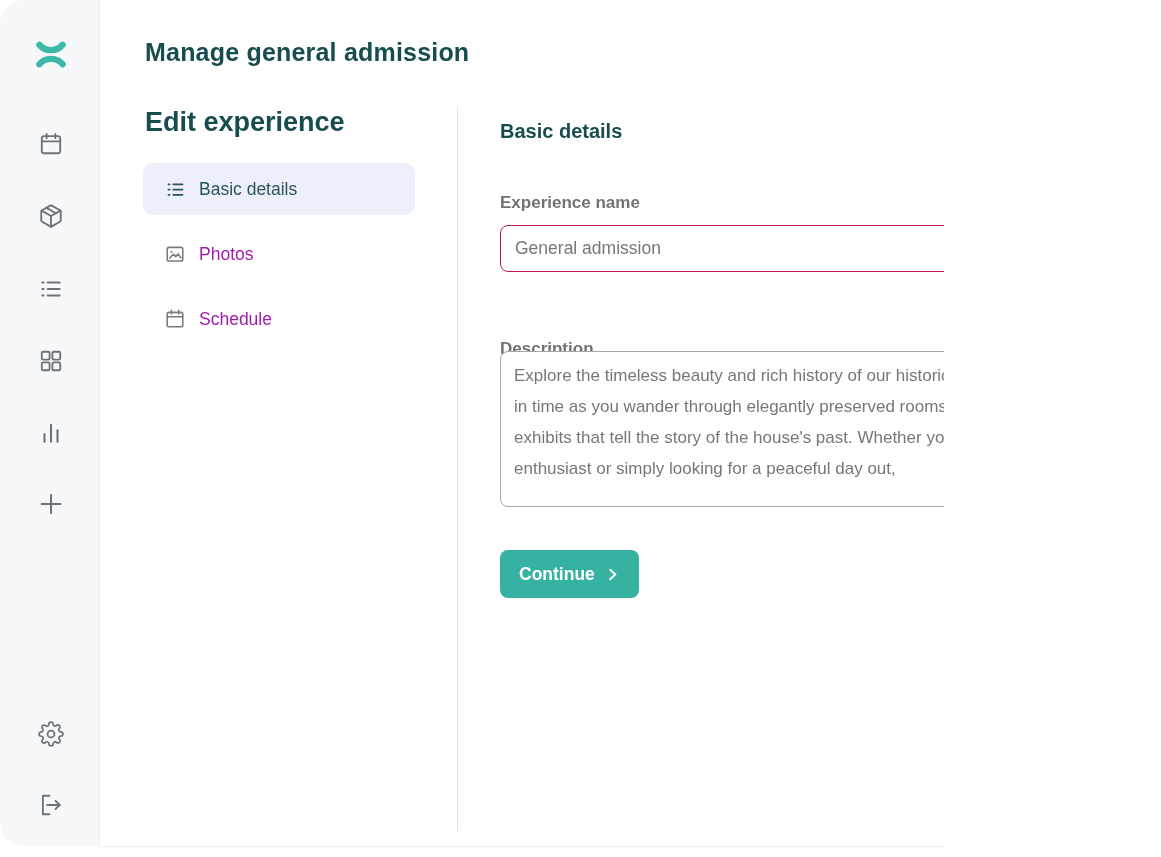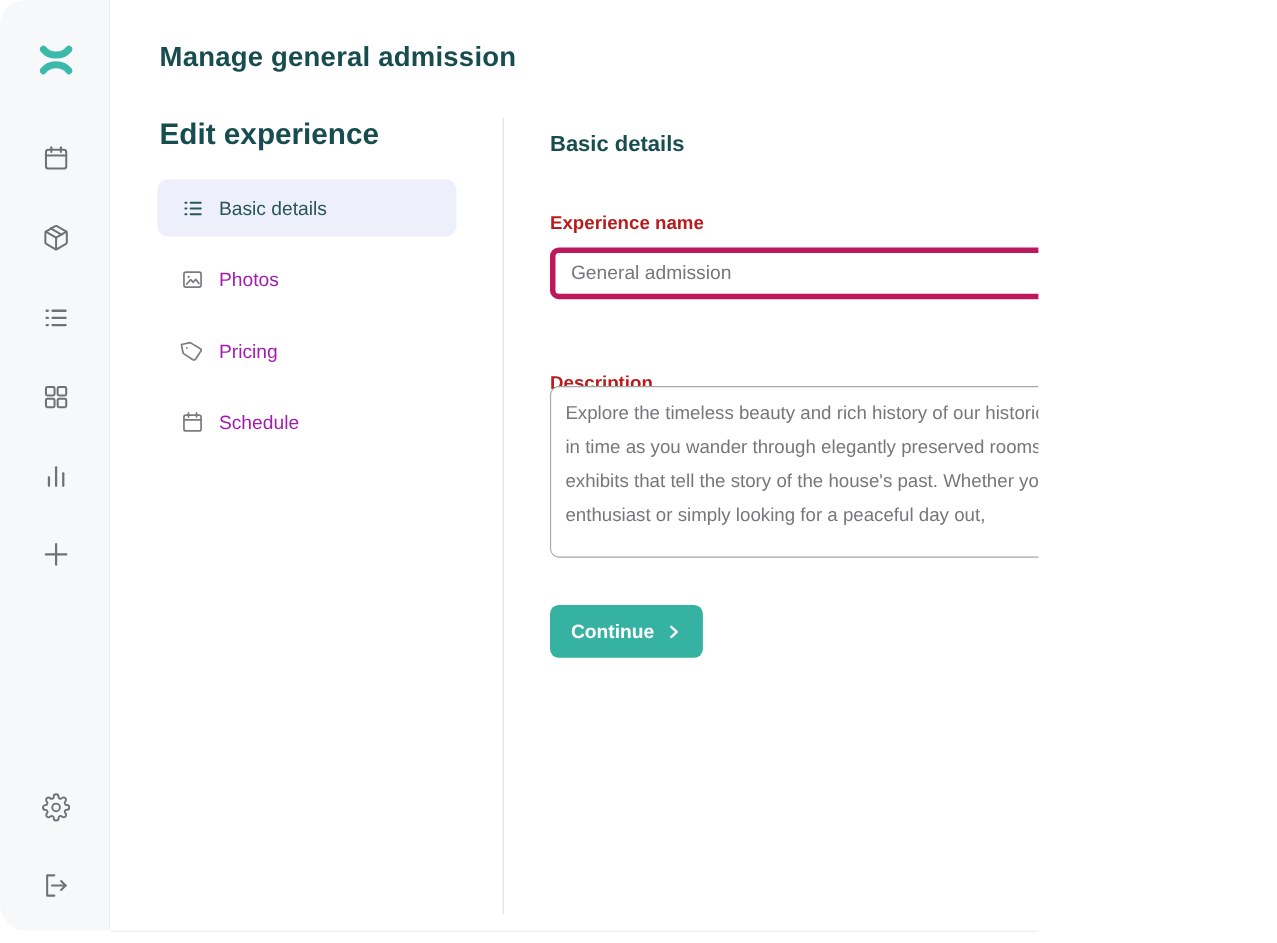--- a/index.html
+++ b/index.html
@@ -34,27 +34,27 @@
     display:flex; align-items:center; height:52px; margin-bottom:13px;
     padding:0 0 0 21px; border-radius:10px; cursor:pointer;
     font-size:17.5px; color:#a21caf;
   }
   .nav-item.selected { background:#edf0fa; color:#2a5557; font-weight:500; }
   .nav-item .nicon { width:22px; height:22px; margin-right:13px; display:flex; align-items:center; justify-content:center; }
 
   
   .v-divider { position:absolute; left:457px; top:107px; width:1px; height:724px; background:#dfe0e3; }
   .section-title { position:absolute; left:500px; top:120px; font-size:20px; font-weight:700; color:#174d4f; }
-  .field-label { position:absolute; left:500px; font-size:17px; font-weight:700; color:#b91c1c; }
+  .field-label { position:absolute; left:500px; font-size:17px; font-weight:700; color:#737373; }
   .label-name { top:193px; }
   .label-desc { top:319px;margin-top:20px; }
 
   .text-input {
     position:absolute; left:500px; top:225px; width:617px; height:47px;
-    border:5px solid #be185d; border-radius:8px; background:#fff;
+    border:1px solid #be185d; border-radius:8px; background:#fff;
     font-family:"Liberation Sans", sans-serif; font-size:17.5px; color:#76777c;
     padding:0 14px; outline:none;
   }
   .text-area {
     position:absolute; left:500px; top:351px; width:617px; height:156px;
     border:1px solid #a5a7ab; border-radius:8px; background:#fff;
     font-family:"Liberation Sans", sans-serif; font-size:17px; color:#76777c;
     line-height:31px; padding:8px 13px; resize:none; outline:none; overflow:hidden;
   }
 
@@ -175,29 +175,20 @@
       <span class="nicon">
         <svg width="22" height="22" viewBox="0 0 24 24" fill="none" stroke="#797c81" stroke-width="1.7" stroke-linecap="round" stroke-linejoin="round">
           <rect x="3.5" y="4.8" width="17" height="14.8" rx="2"></rect>
           <circle cx="8.2" cy="9.6" r="1.1" fill="#797c81" stroke="none"></circle>
           <path d="M6.2 16.6 L10.2 12.2 l2.6 2.7 2.4-3 3.1 4.2"></path>
         </svg>
       </span>
       <span>Photos</span>
     </div>
 
-    <div class="nav-item">
-      <span class="nicon">
-        <svg width="22" height="22" viewBox="0 0 24 24" fill="none" stroke="#797c81" stroke-width="1.7" stroke-linecap="round" stroke-linejoin="round">
-          <path d="M20.59 13.41l-7.17 7.17a2 2 0 0 1-2.83 0L2.5 12.5V3.5h9l8.59 8.09a2 2 0 0 1 .5 1.82z" transform="rotate(-12 12 12)"></path>
-          <circle cx="7.2" cy="8" r="0.9" fill="#797c81" stroke="none" transform="rotate(-12 12 12)"></circle>
-        </svg>
-      </span>
-      <span>Pricing</span>
-    </div>
 
     <div class="nav-item">
       <span class="nicon">
         <svg width="22" height="22" viewBox="0 0 24 24" fill="none" stroke="#797c81" stroke-width="1.7" stroke-linecap="round" stroke-linejoin="round">
           <rect x="3.5" y="4.8" width="17" height="15.7" rx="2"></rect>
           <line x1="3.5" y1="9.6" x2="20.5" y2="9.6"></line>
           <line x1="8" y1="2.6" x2="8" y2="6.6"></line>
           <line x1="16" y1="2.6" x2="16" y2="6.6"></line>
         </svg>
       </span>

